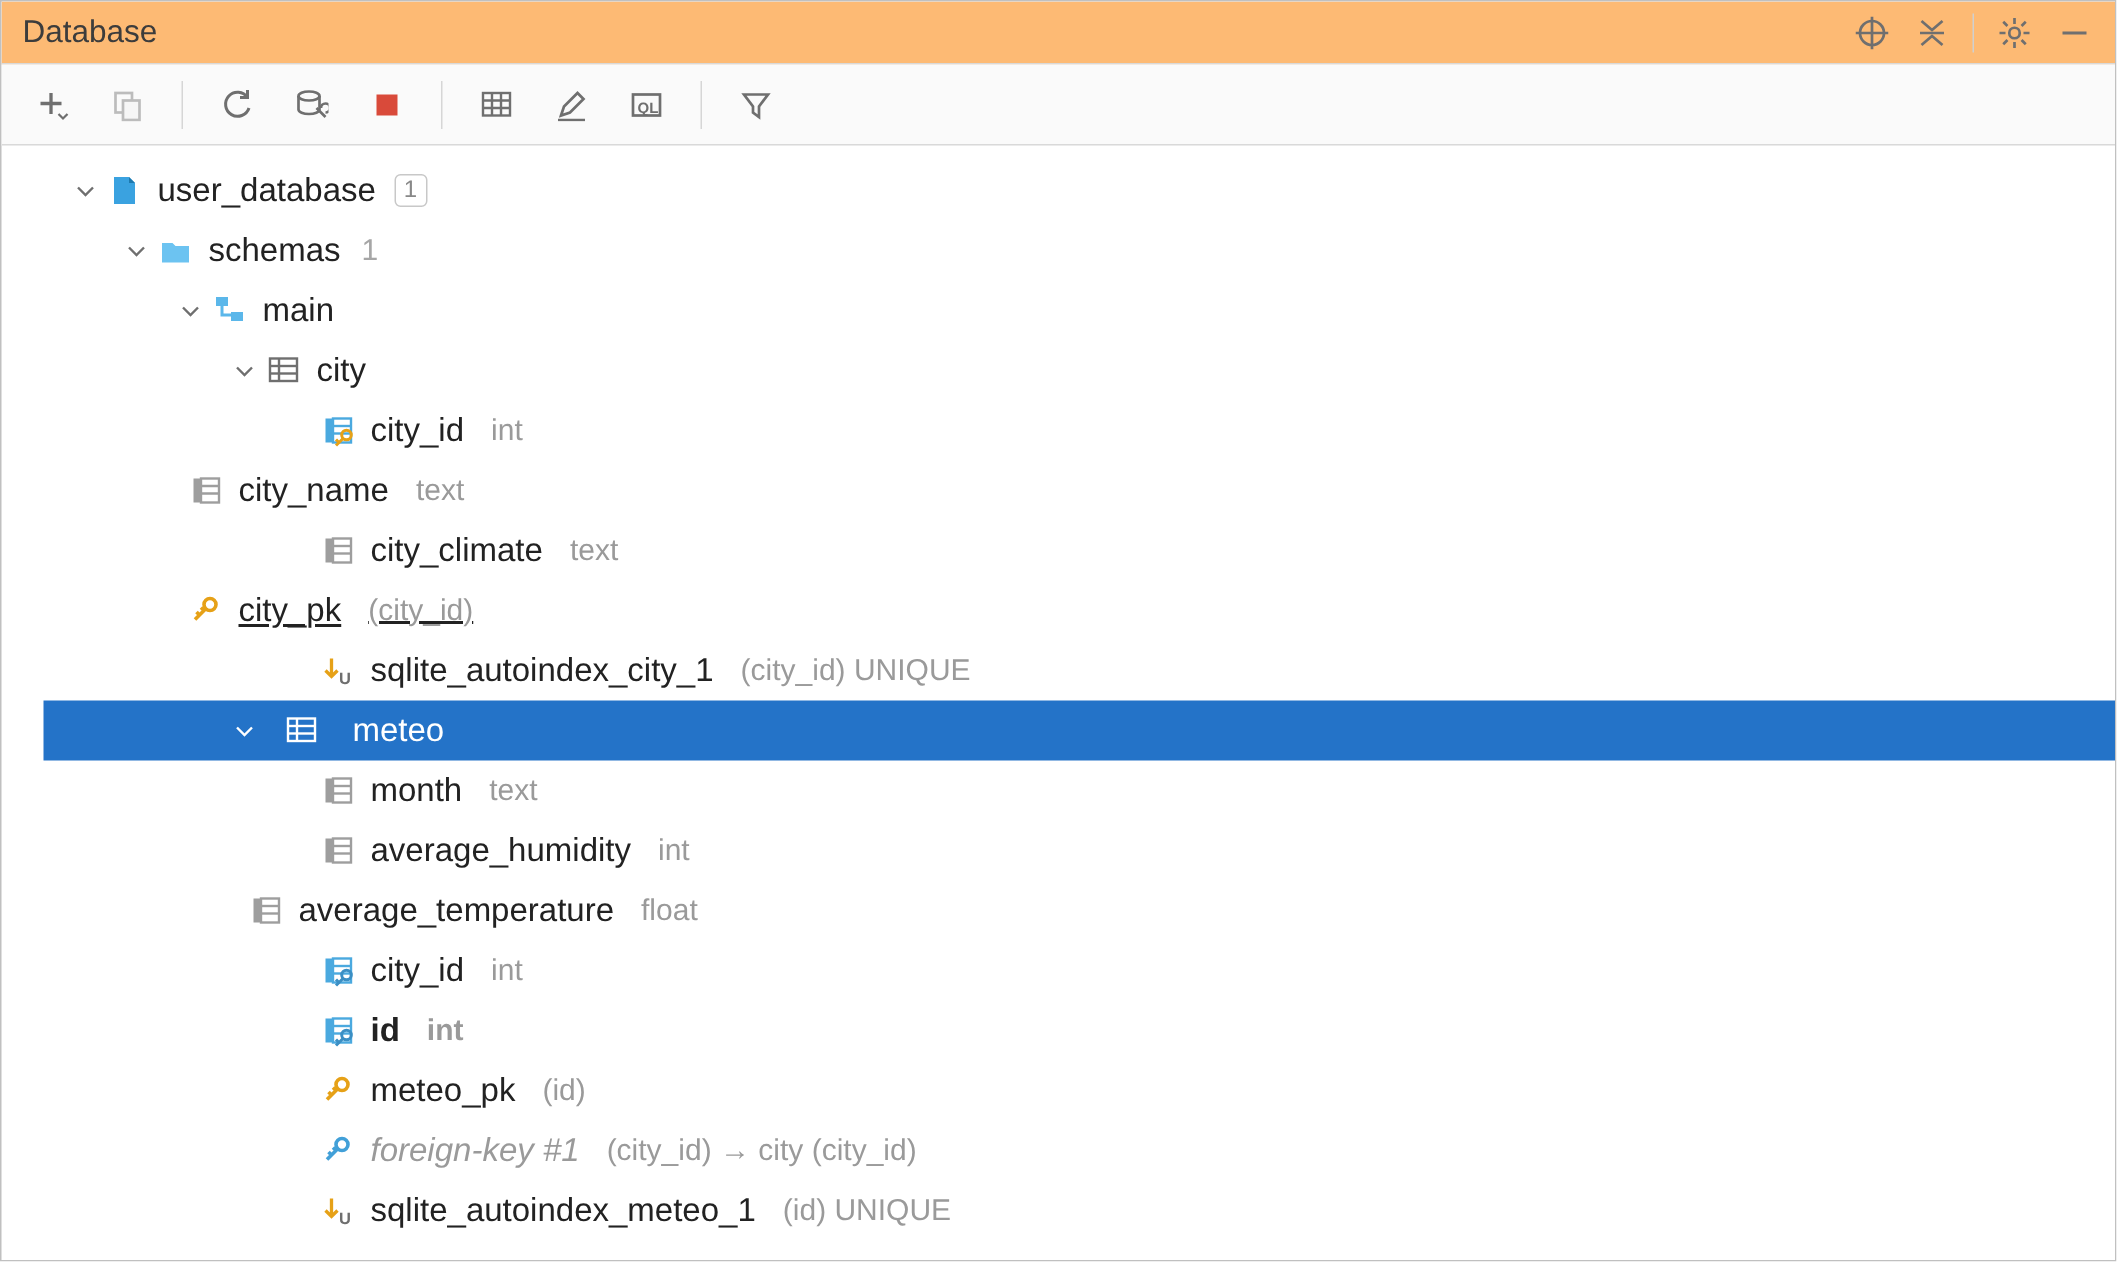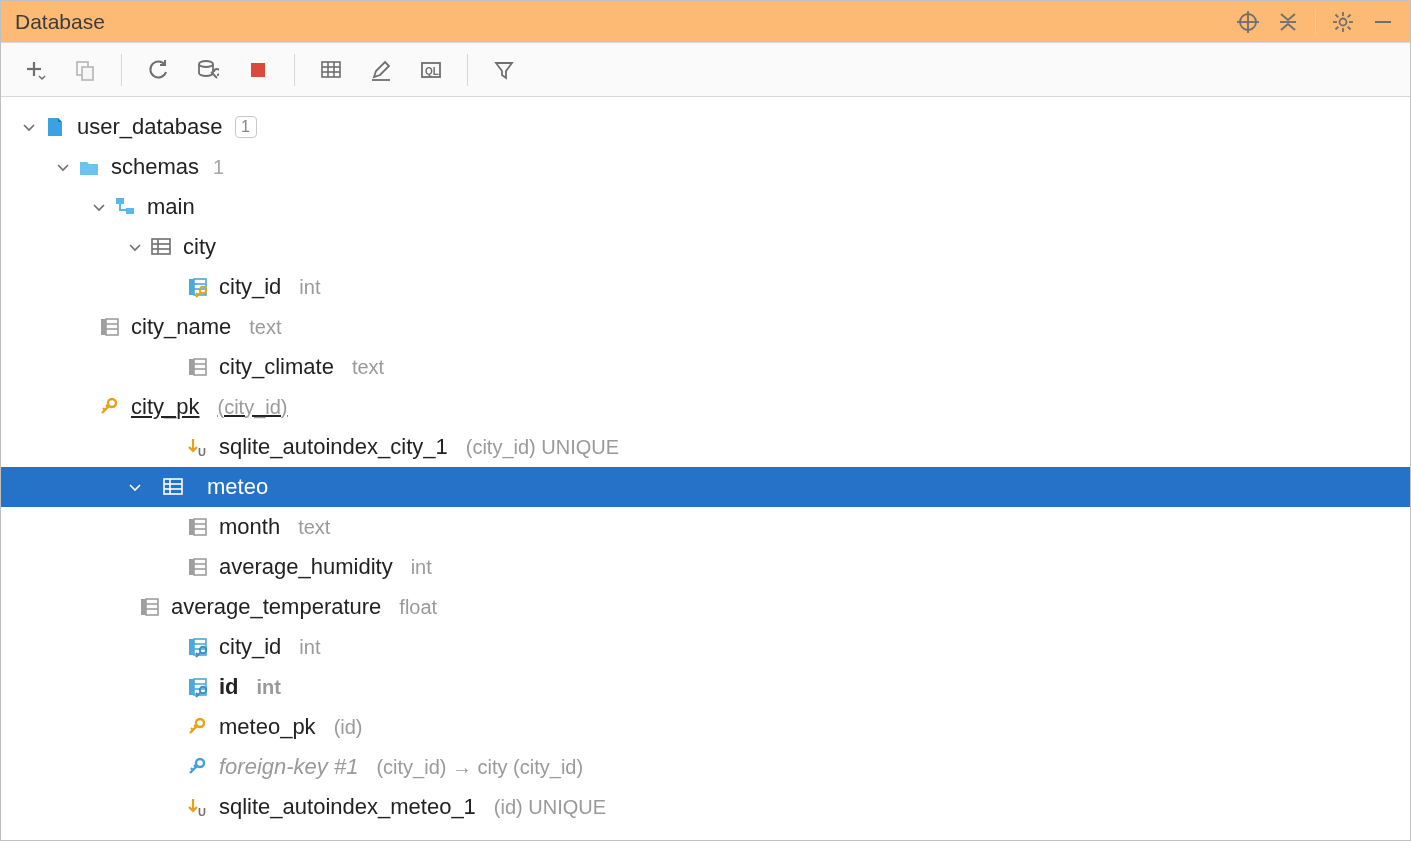--- a/index.html
+++ b/index.html
@@ -72,20 +72,21 @@
     flex: 1;
     overflow: auto;
     padding-top: 10px;
   }
   .tree-row {
     height: 40px;
     display: flex;
     align-items: center;
     white-space: nowrap;
     cursor: default;
+    margin-left: 28px;
   }
   .tree-row.selected {
     background: #2473c8;
     color: #fff;
     gap: 12px;
   }
   .chevron {
     width: 20px; height: 20px;
     display: inline-flex; align-items: center; justify-content: center;
     cursor: pointer;

